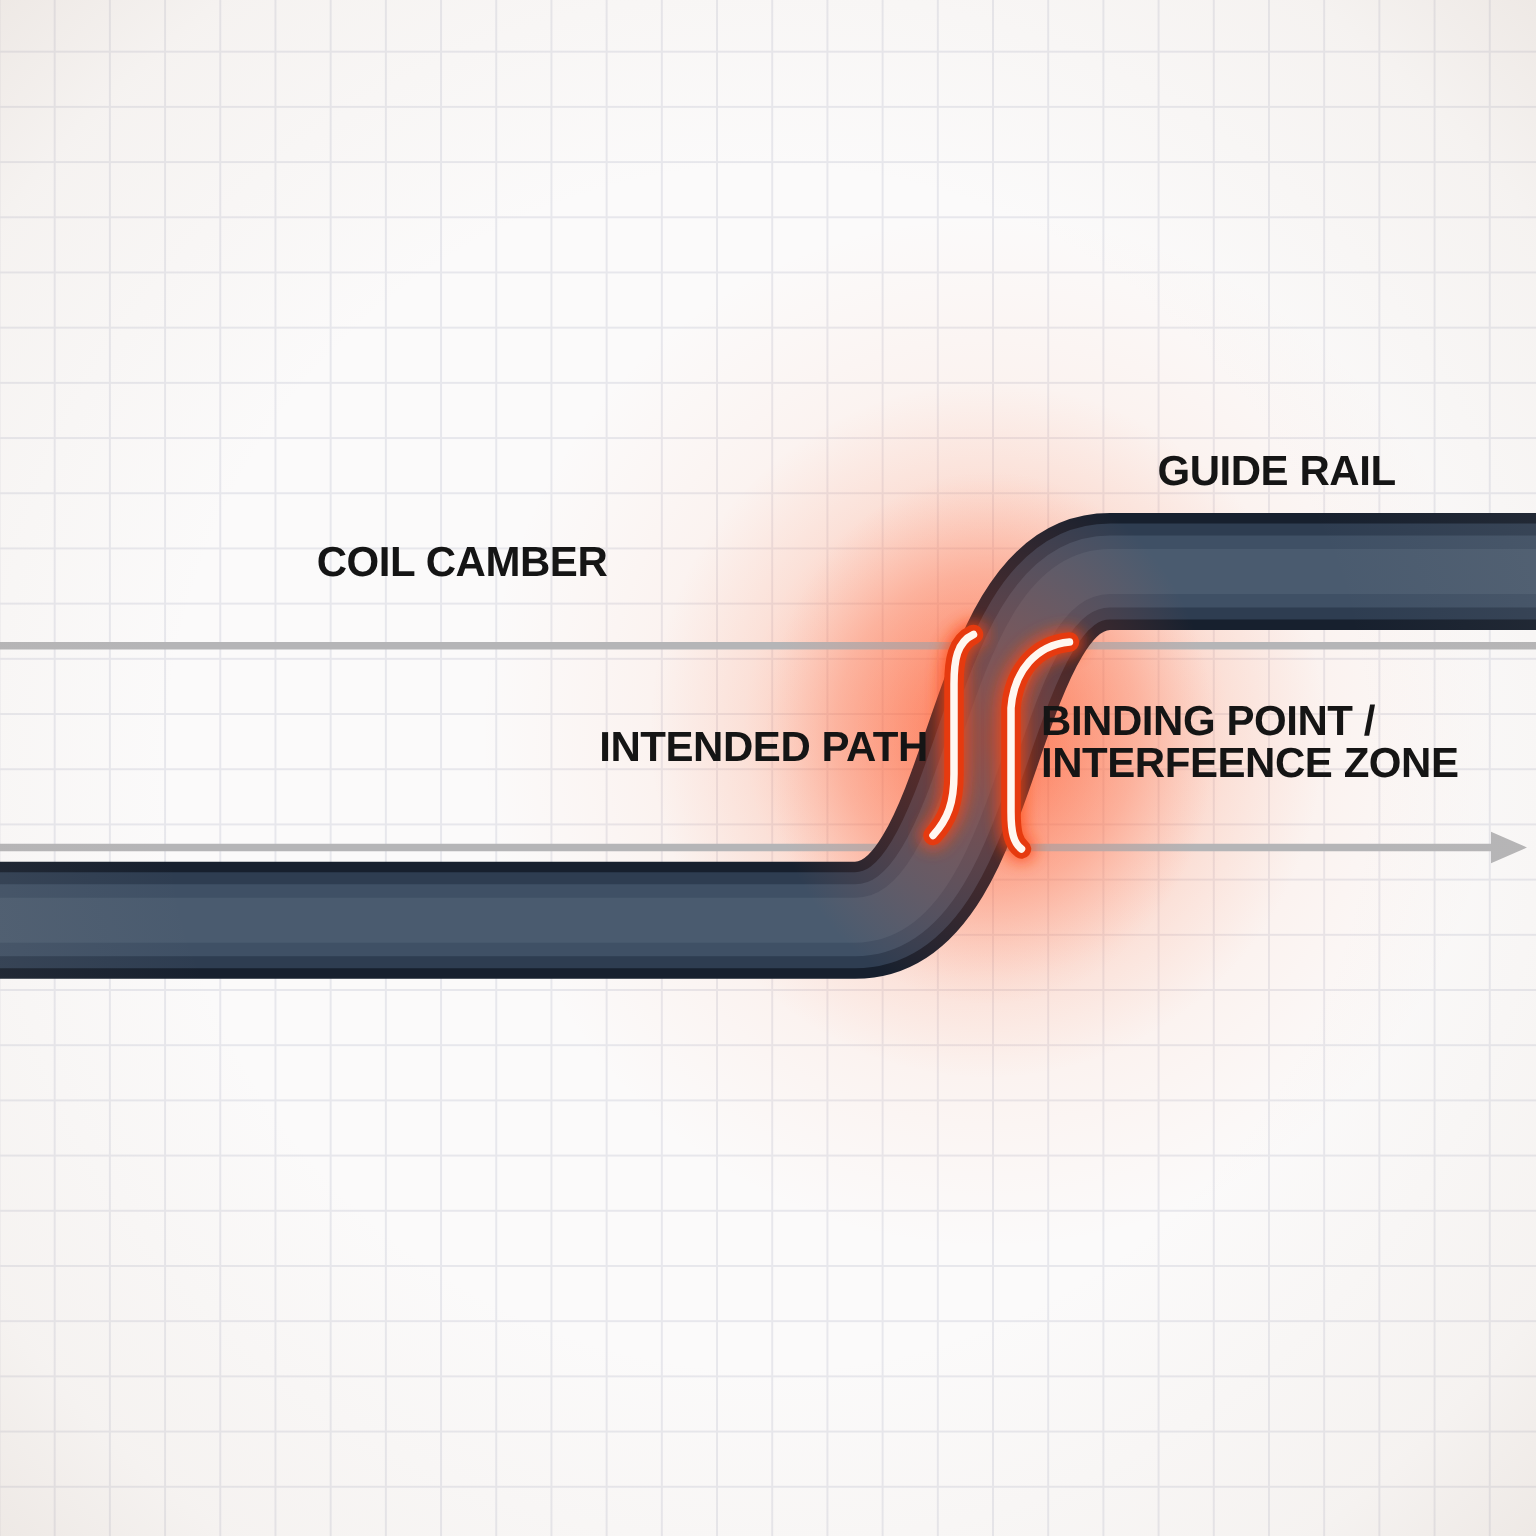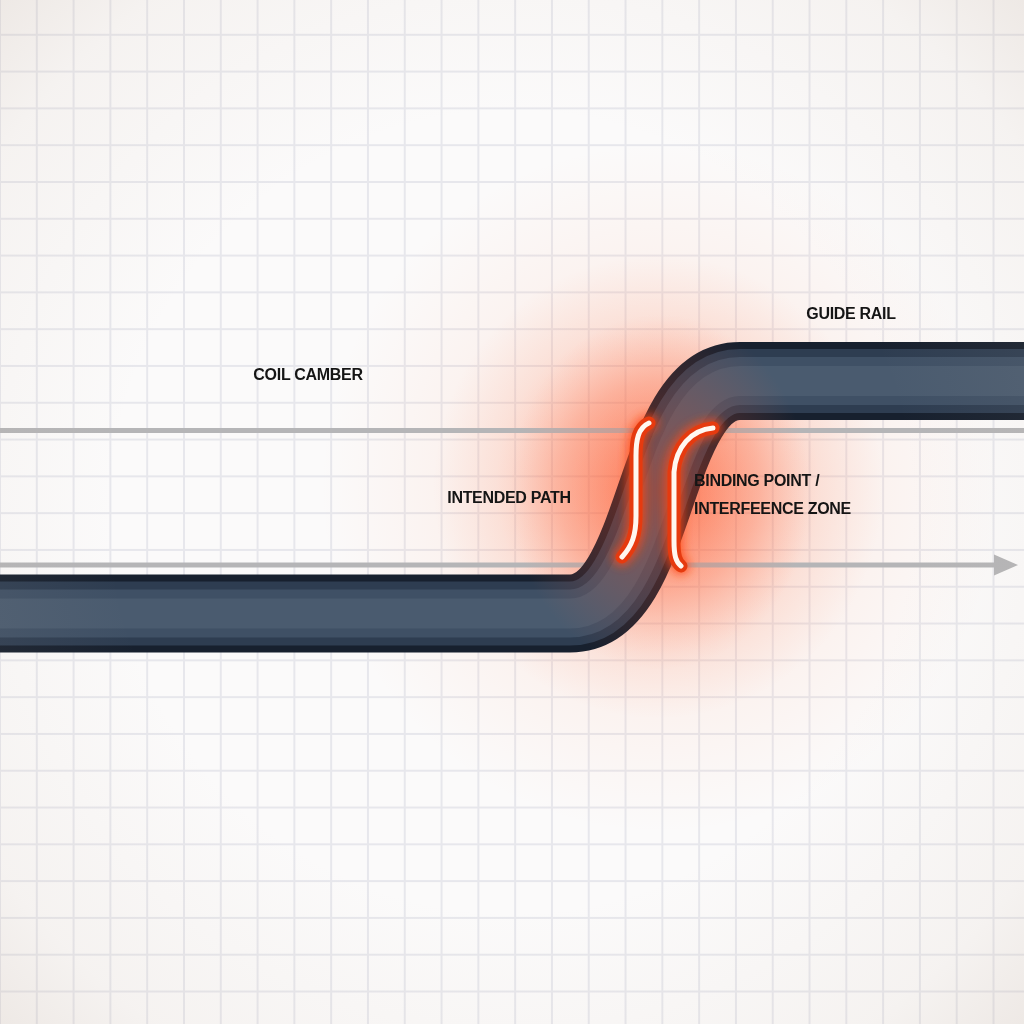--- a/index.html
+++ b/index.html
@@ -27,21 +27,21 @@
     left: 0; top: 0; right: 0; bottom: 0;
     pointer-events: none;
     background: radial-gradient(circle at 50% 50%,
       rgba(0,0,0,0) 55%,
       rgba(196,176,158,0.10) 86%,
       rgba(186,164,146,0.20) 100%);
   }
   .label {
     position: absolute;
     font-weight: 700;
-    font-size: 16px;
+    font-size: 28px;
     line-height: 28px;
     letter-spacing: -0.3px;
     color: #151515;
     white-space: nowrap;
     z-index: 5;
   }
   .label.centered { transform: translateX(-50%); }
   #label-guide-rail    { left: 851px; top: 300px; }
   #label-coil-camber   { left: 308px; top: 361px; }
   #label-intended-path { left: 509px; top: 484px; }

